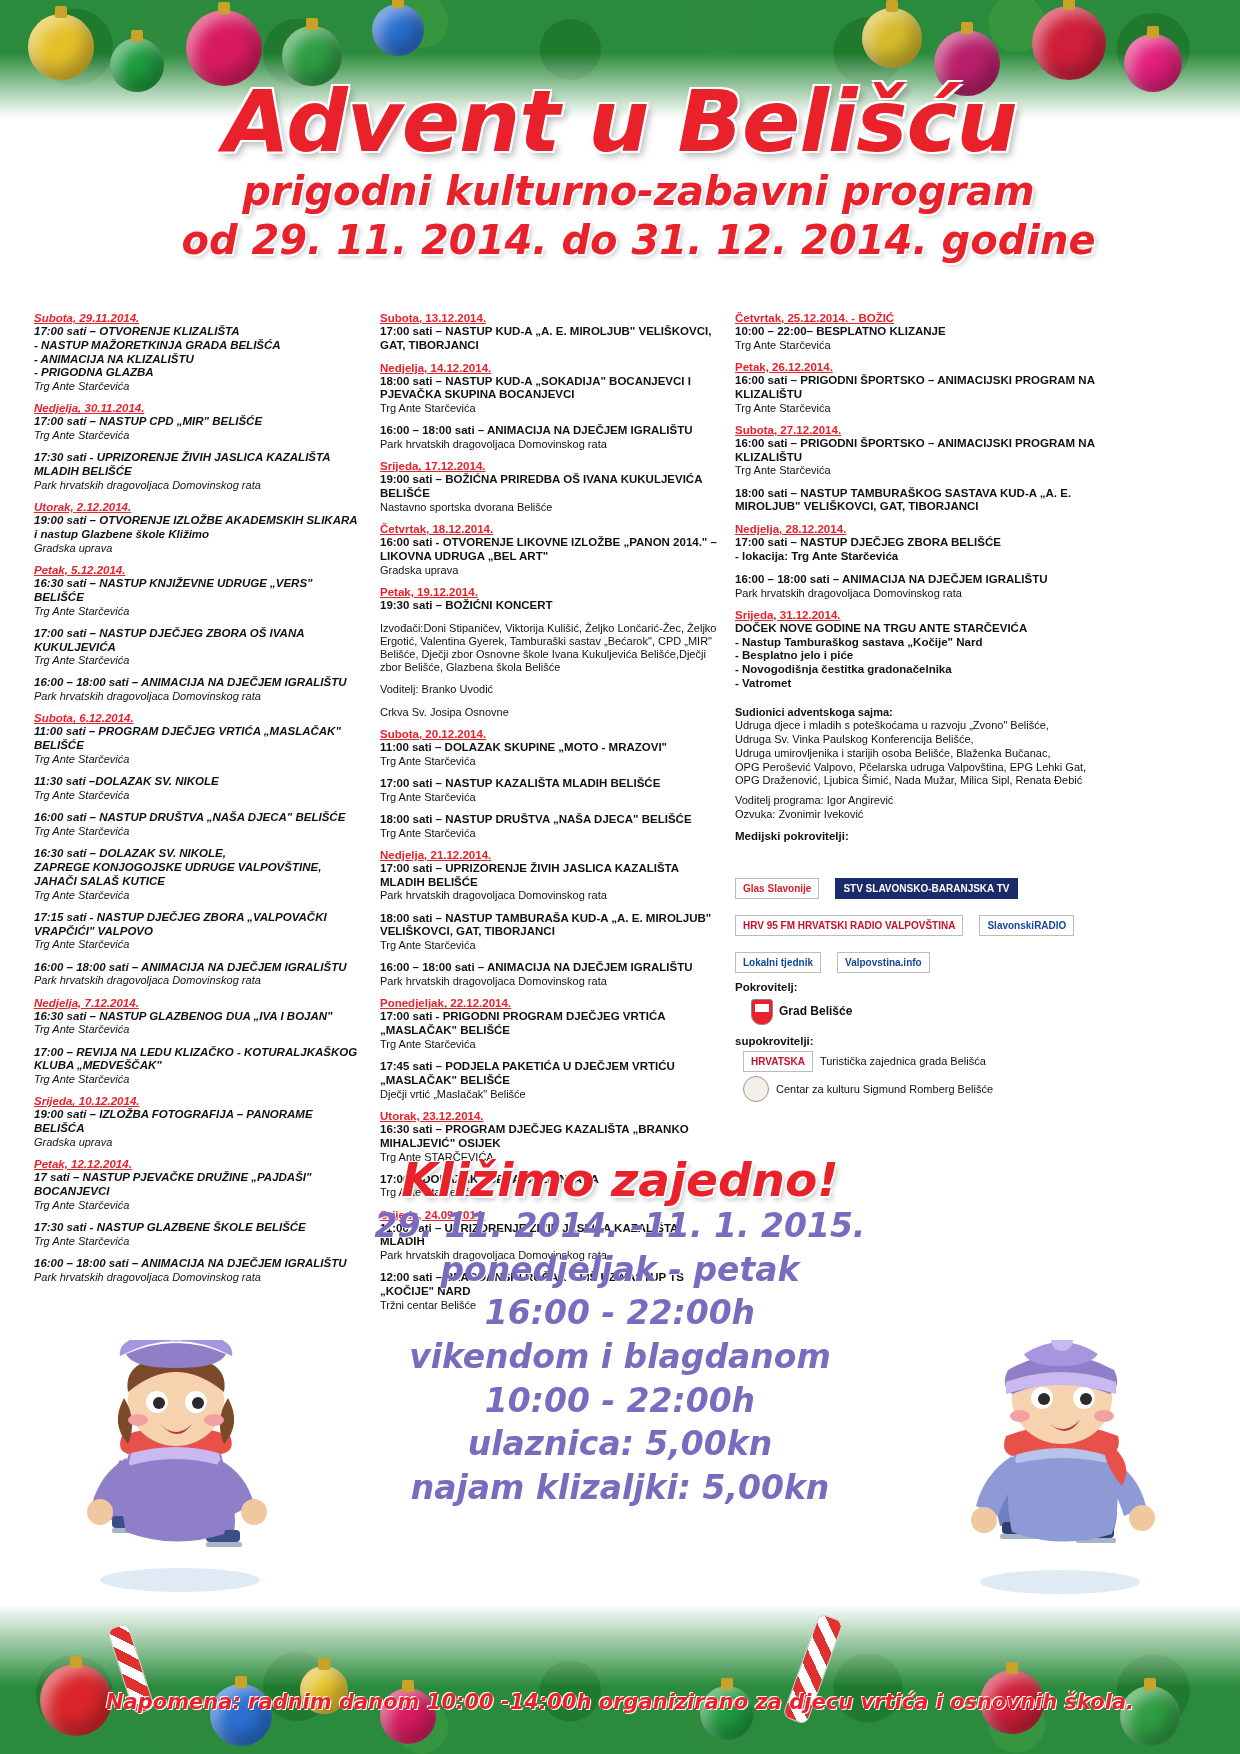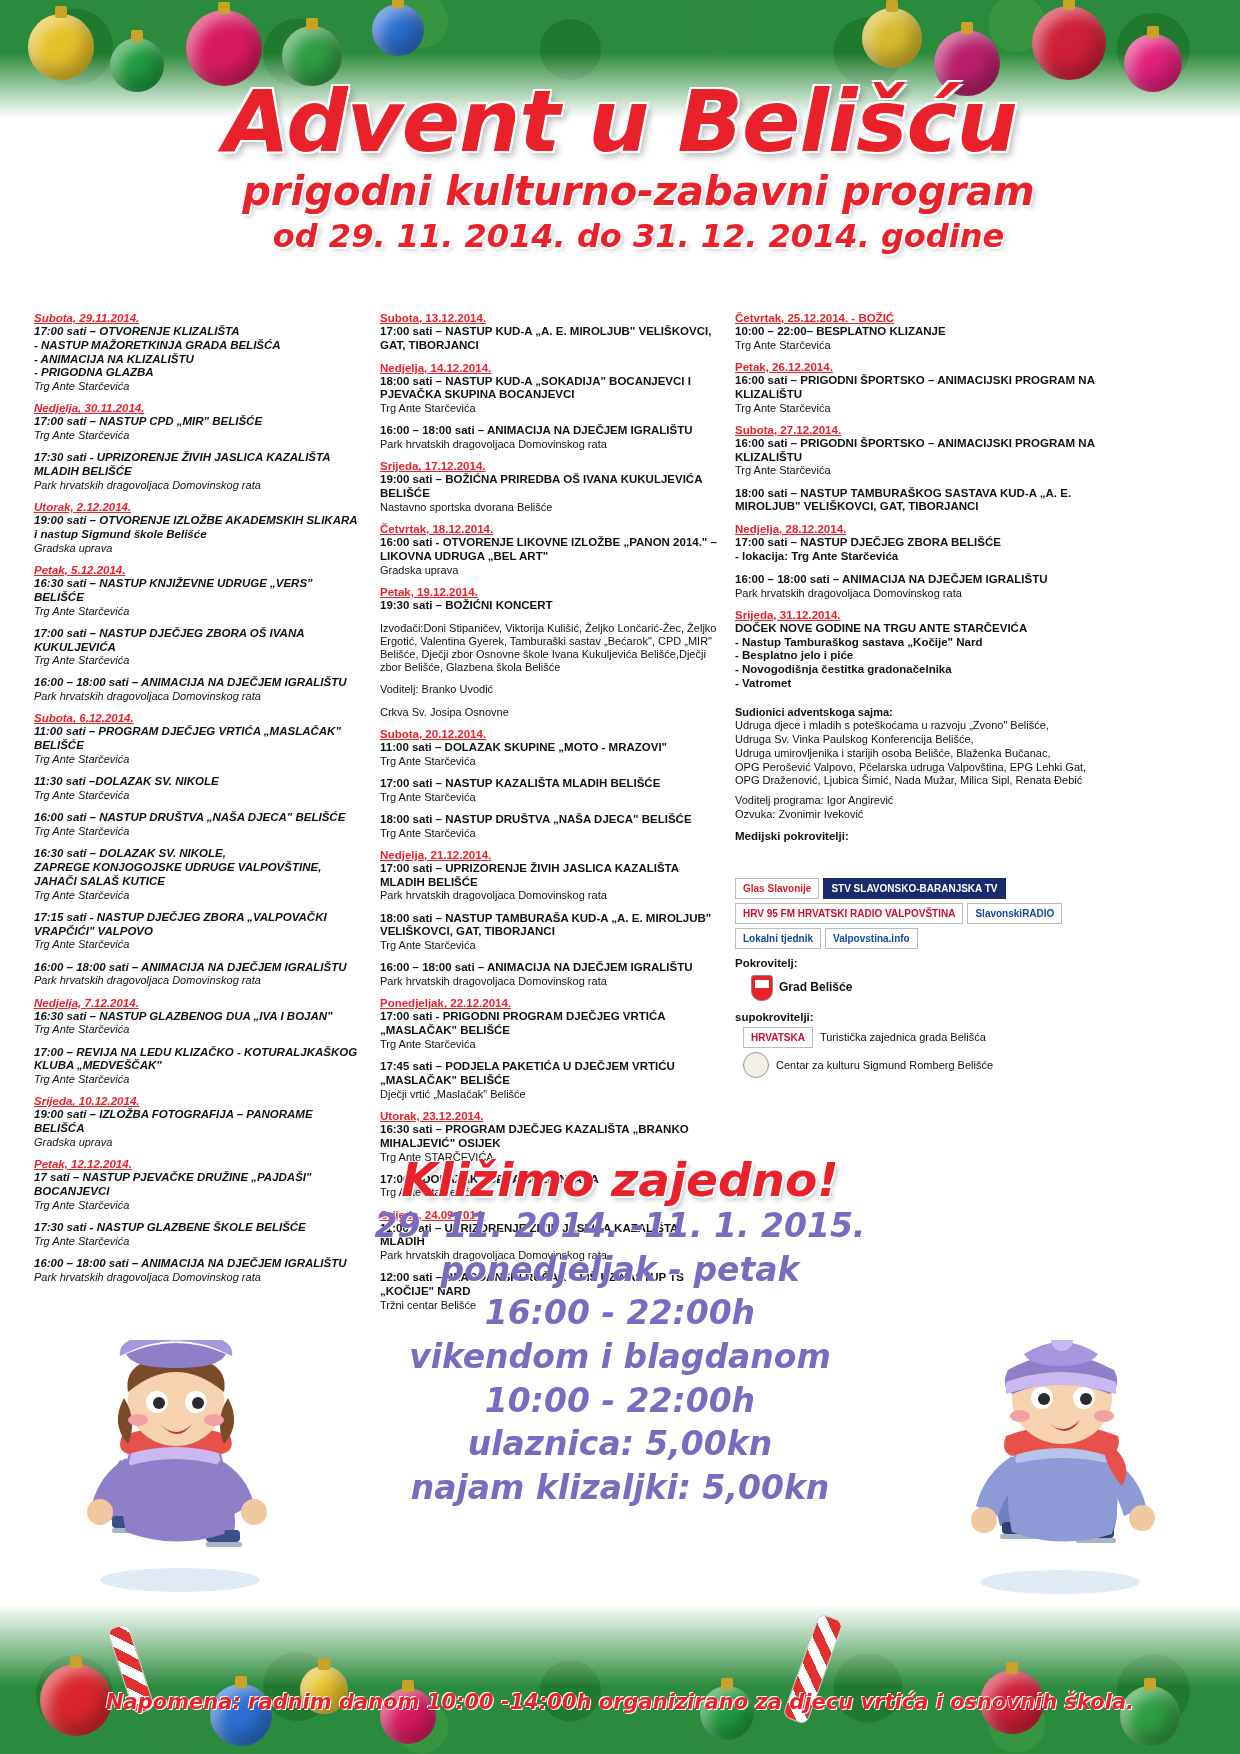--- a/index.html
+++ b/index.html
@@ -47,21 +47,21 @@
     color:#e8212b; letter-spacing:-1px; line-height:1;
     text-shadow: 2px 2px 0 #fff, -2px -2px 0 #fff, 2px -2px 0 #fff, -2px 2px 0 #fff, 4px 5px 7px rgba(0,0,0,.28);
   }
   .subtitle {
     font-family:"DejaVu Sans", sans-serif;
     font-size:40px; font-weight:bold; font-style:italic; color:#e8212b;
     margin-top:6px; line-height:1.08;
     text-shadow: 1.5px 1.5px 0 #fff, -1.5px -1.5px 0 #fff, 3px 3px 5px rgba(0,0,0,.22);
     padding-left: 37px;
   }
-  .subtitle2 { font-size:32px; }
+  .subtitle2 { font-size:40px; }
 
   
   .columns { position:absolute; top:312px; left:0; width:1240px; height:830px; z-index:5; }
   .col { position:absolute; top:0; }
   .col1 { left:34px; width:330px;font-style:italic; }
   .col2 { left:380px; width:340px; }
   .col3 { left:735px; width:360px; }
 
   .date {
     color:#e8212b; font-weight:bold; font-size:11.5px;
@@ -69,21 +69,21 @@
     margin:0 0 1px 0; text-decoration:underline;
   }
   .ev { margin:0 0 9px 0; }
   .ev .line { font-size:11.5px; font-weight:bold; color:#111; line-height:1.2; }
   .ev .loc { font-size:11px; color:#111; line-height:1.2; font-weight:normal; }
   .small { font-size:10px; }
   .gap { height:6px; }
   .plain { font-size:11px; color:#111; line-height:1.25; }
   .plain.b { font-weight:bold; }
   .sp-label { font-size:11.5px; font-weight:bold; color:#111; margin:8px 0 4px; }
-  .logos { display:flex; flex-wrap:wrap; gap:4px; align-items:flex-end;margin-top:36px; }
+  .logos { display:flex; flex-wrap:wrap; gap:16px; align-items:flex-end;margin-top:36px; }
   .logo {
     font-size:10px; font-weight:bold; padding:4px 7px; border:1px solid #bbb;
     background:#fff; color:#13489c; white-space:nowrap; line-height:1.1;
   }
   .logo.red { color:#d6212b; }
   .logo.dark { background:#1b2a6b; color:#fff; border-color:#1b2a6b; }
   .logo.hrv { background:#ffffff; color:#c8102e; }
   .logo.grad { display:flex; align-items:center; gap:6px; border:none; background:transparent; font-size:12px; color:#111; padding:2px 16px; }
   .shield { width:22px; height:26px; background:#e8212b; border:1px solid #888; border-radius:3px 3px 10px 10px; position:relative; }
   .shield:after{ content:""; position:absolute; left:3px; top:4px; width:14px; height:8px; background:#fff; }
@@ -162,21 +162,21 @@
         <div class="line">17:00 sati – NASTUP CPD „MIR" BELIŠĆE</div>
         <div class="loc">Trg Ante Starčevića</div>
       </div>
       <div class="ev">
         <div class="line">17:30 sati - UPRIZORENJE ŽIVIH JASLICA KAZALIŠTA MLADIH BELIŠĆE</div>
         <div class="loc">Park hrvatskih dragovoljaca Domovinskog rata</div>
       </div>
       <div class="date">Utorak, 2.12.2014.</div>
       <div class="ev">
         <div class="line">19:00 sati – OTVORENJE IZLOŽBE AKADEMSKIH SLIKARA</div>
-        <div class="line">i nastup Sigmund škole Belišće</div>
+        <div class="line">i nastup Glazbene škole Kližimo</div>
         <div class="loc">Gradska uprava</div>
       </div>
       <div class="date">Petak, 5.12.2014.</div>
       <div class="ev">
         <div class="line">16:30 sati – NASTUP KNJIŽEVNE UDRUGE „VERS" BELIŠĆE</div>
         <div class="loc">Trg Ante Starčevića</div>
       </div>
       <div class="ev">
         <div class="line">17:00 sati – NASTUP DJEČJEG ZBORA OŠ IVANA KUKULJEVIĆA</div>
         <div class="loc">Trg Ante Starčevića</div>

